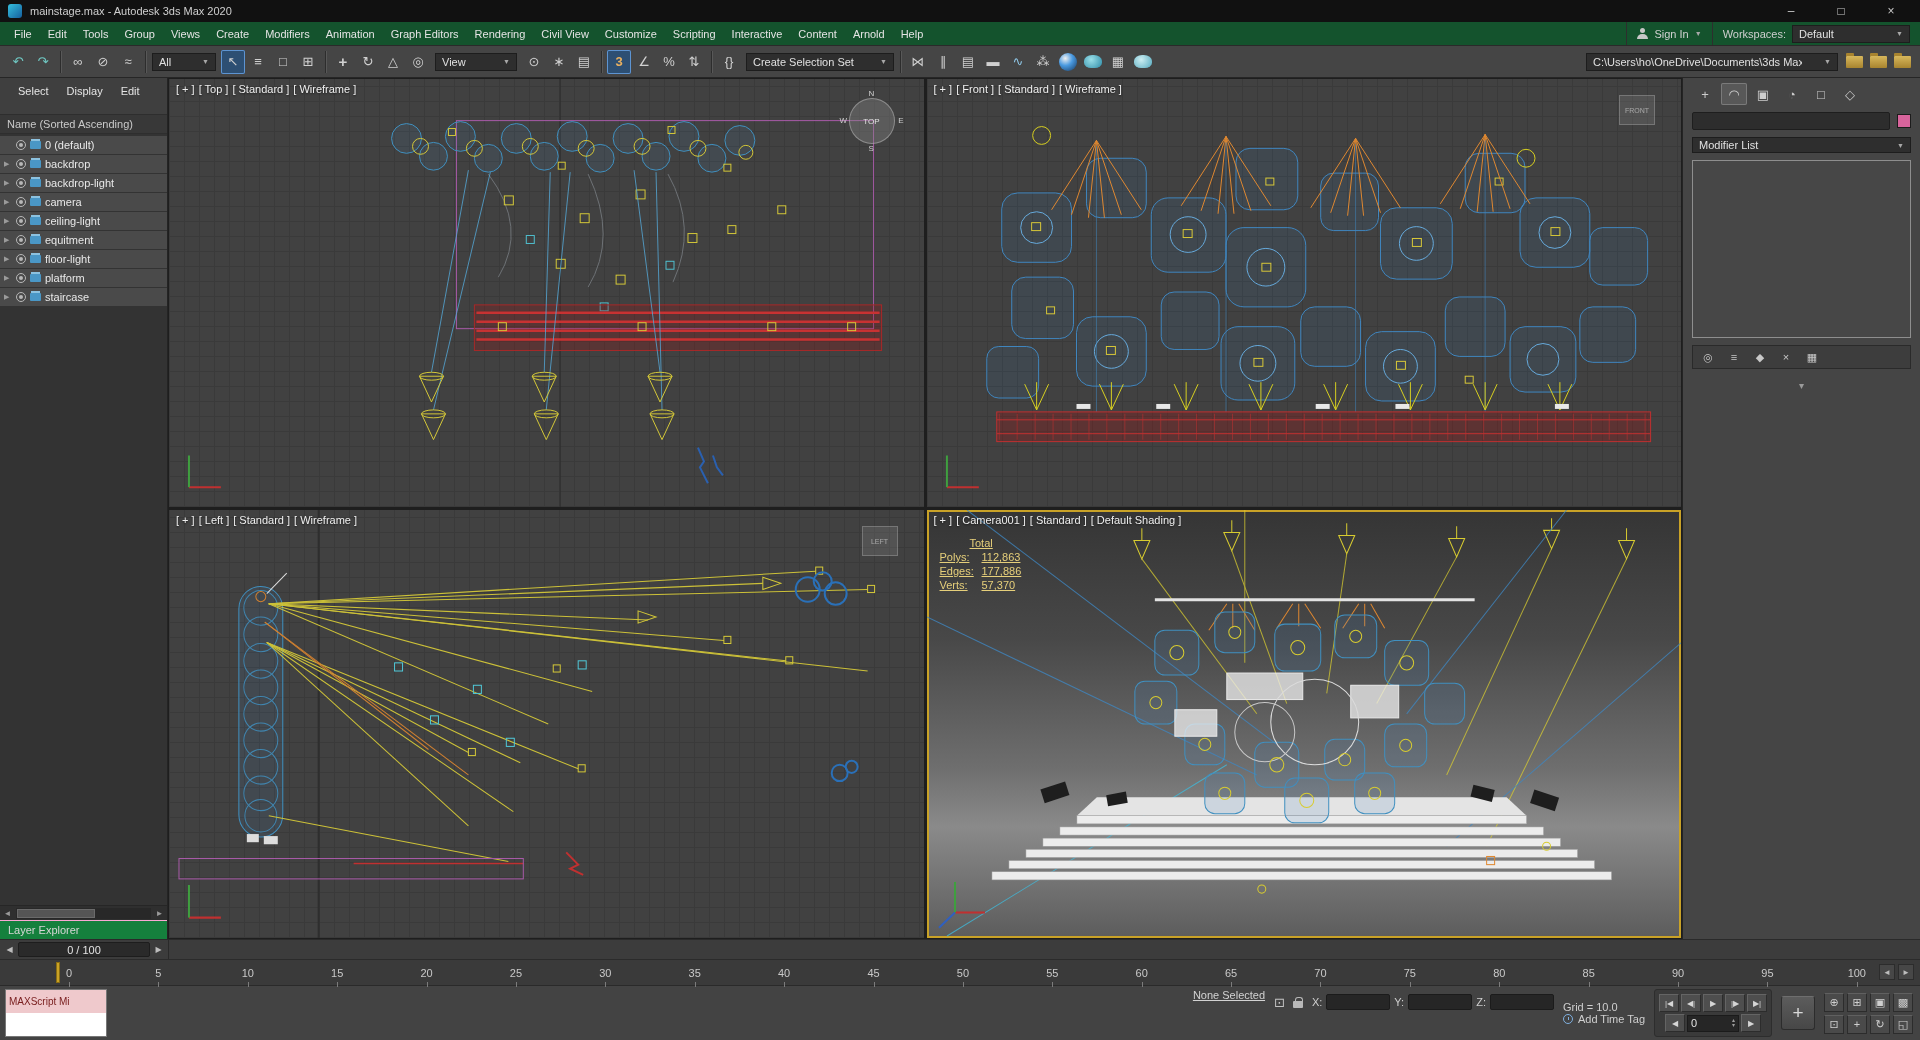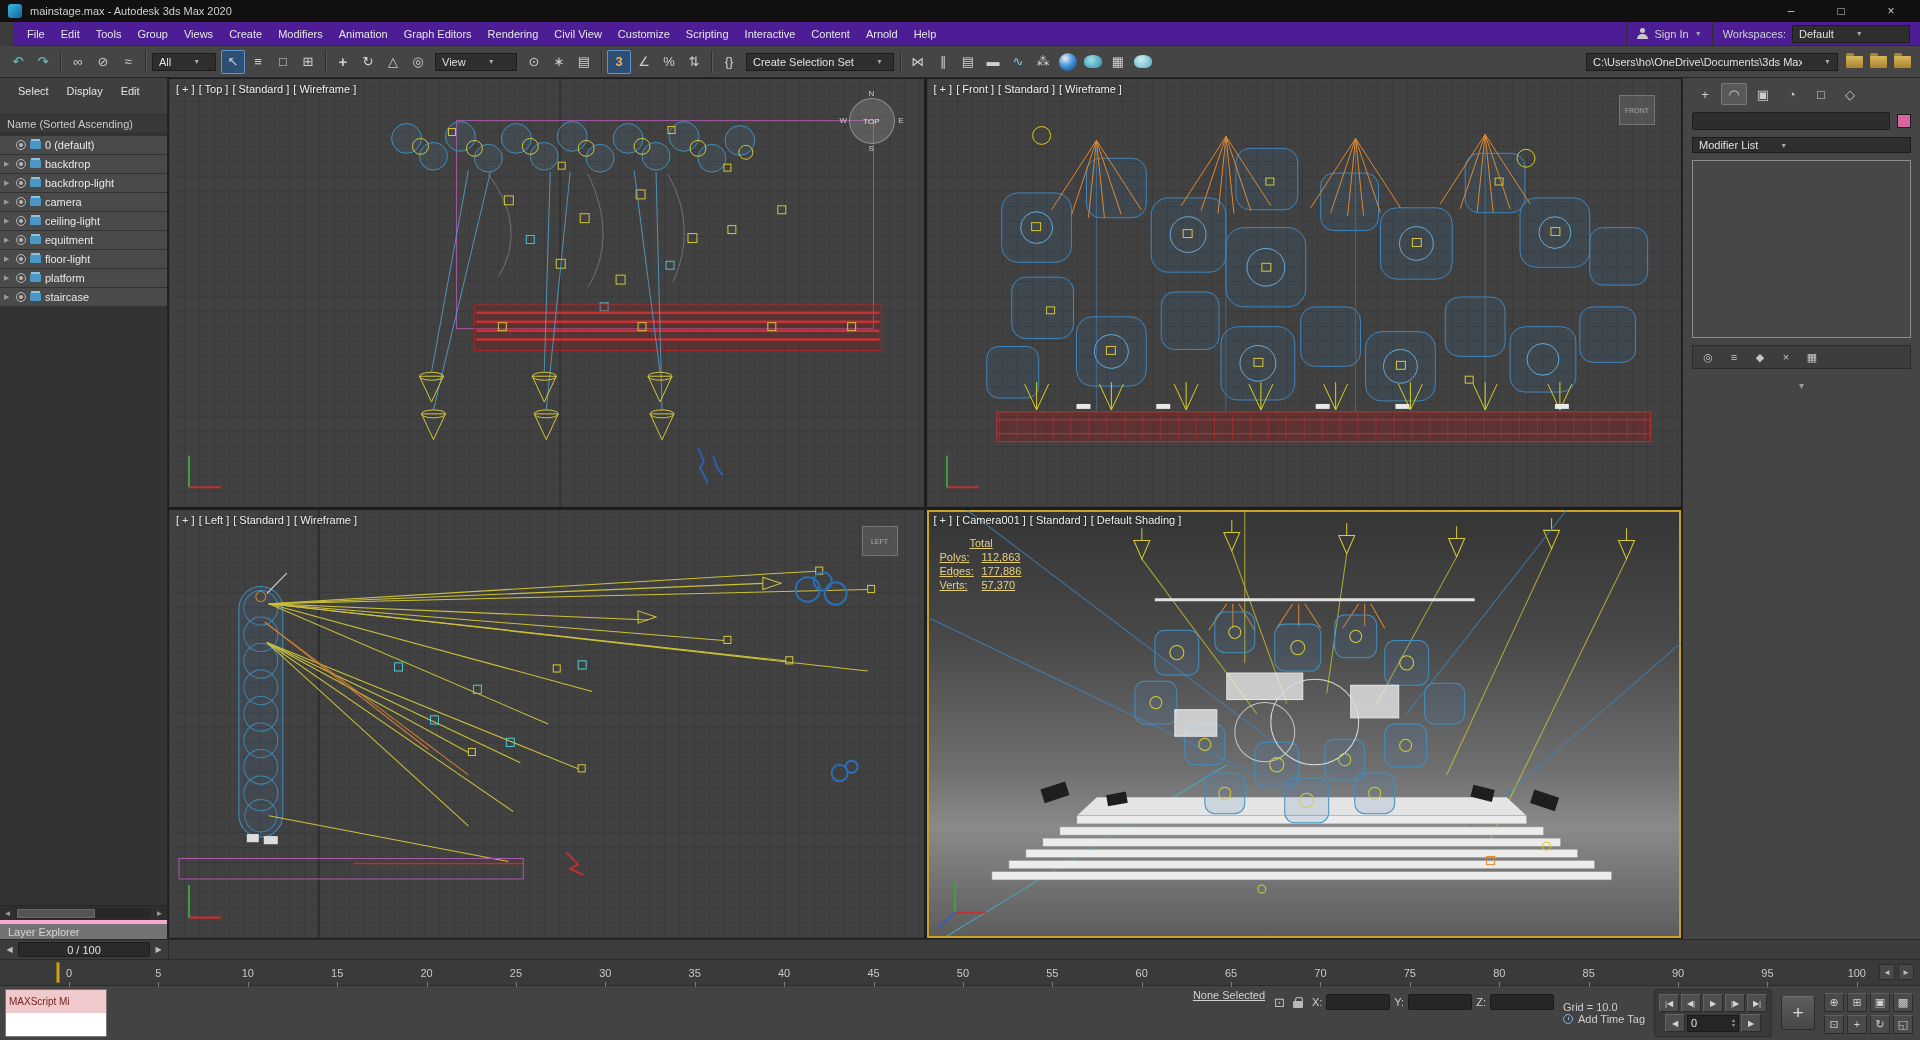--- a/index.html
+++ b/index.html
@@ -8,28 +8,28 @@
 .app{width:1920px;height:1040px;display:flex;flex-direction:column;}
 
 
 .titlebar{flex:0 0 22px;background:#111;display:flex;align-items:center;padding:0 8px;gap:8px;}
 .app-logo{width:14px;height:14px;border-radius:3px;background:linear-gradient(135deg,#35c0de,#155f9e);}
 .title-text{color:#cfcfcf;}
 .spacer{flex:1;}
 .win-btn{width:42px;height:22px;display:flex;align-items:center;justify-content:center;color:#c8c8c8;font-size:12px;}
 
 
-.menubar{flex:0 0 24px;background:#4c1d95;border-bottom:1px solid #2a2a2a;display:flex;align-items:center;padding:0 6px;margin-left:13px;}
+.menubar{flex:0 0 24px;background:#14532d;border-bottom:1px solid #2a2a2a;display:flex;align-items:center;padding:0 6px;}
 .menu-item{padding:4px 8px;color:#e4e4e4;}
 .signin{display:flex;align-items:center;gap:6px;padding:0 10px;border-left:1px solid #2e2e2e;border-right:1px solid #2e2e2e;height:100%;}
 .person-icon{width:11px;height:11px;position:relative;}
 .person-icon::before{content:"";position:absolute;left:3px;top:0;width:5px;height:5px;border-radius:50%;background:#c8c8c8;}
 .person-icon::after{content:"";position:absolute;left:0;bottom:0;width:11px;height:5px;border-radius:5px 5px 0 0;background:#c8c8c8;}
 .ws-label{color:#cfcfcf;margin-left:10px;margin-right:6px;}
-.dd{height:18px;background:#2e2e2e;border:1px solid #1d1d1d;display:flex;align-items:center;justify-content:flex-start;padding:0 6px;color:#e0e0e0;gap:22px;}
+.dd{height:18px;background:#2e2e2e;border:1px solid #1d1d1d;display:flex;align-items:center;justify-content:space-between;padding:0 6px;color:#e0e0e0;gap:22px;}
 .ws-dd{width:118px;margin-right:4px;}
 .caret-down{font-size:7px;color:#a8a8a8;}
 
 
 .toolbar{flex:0 0 32px;background:#454545;border-bottom:1px solid #262626;display:flex;align-items:center;padding:0 4px;}
 .tb-group{display:flex;align-items:center;gap:1px;padding:0 2px;}
 .tb-sep{width:1px;height:22px;background:#2d2d2d;margin:0 3px;box-shadow:1px 0 0 #585858;}
 .tbi{width:24px;height:24px;display:flex;align-items:center;justify-content:center;font-size:13px;color:#d0d0d0;border-radius:2px;}
 .tbi[data-state="active"]{background:#2d4f73;box-shadow:inset 0 0 0 1px #5d94d2;}
 .tbi.ball{width:18px;height:18px;margin:3px;border-radius:50%;background:radial-gradient(circle at 35% 30%,#f0f0f0 0%,#4a9ae0 42%,#16375f 100%);}
@@ -55,21 +55,21 @@
 .lp-row{height:18px;margin-bottom:1px;background:#4a4a4a;display:flex;align-items:center;gap:4px;padding:0 4px;}
 .lp-caret{width:8px;color:#9a9a9a;font-size:7px;}
 .eye{width:10px;height:10px;border-radius:50%;border:1px solid #b8b8b8;position:relative;flex:0 0 10px;}
 .eye::after{content:"";position:absolute;inset:2px;background:#b8b8b8;border-radius:50%;}
 .layer-ic{width:11px;height:8px;border-radius:1px;background:#4a97c6;box-shadow:0 -3px 0 -1px #8cc2e0;flex:0 0 11px;}
 .lp-label{color:#e8e8e8;white-space:nowrap;}
 .lp-hscroll{flex:0 0 15px;background:#2f2f2f;border-top:1px solid #262626;display:flex;align-items:center;}
 .hs-btn{width:15px;text-align:center;color:#9a9a9a;font-size:8px;}
 .hs-track{flex:1;height:11px;background:#282828;margin:0 1px;position:relative;}
 .hs-thumb{position:absolute;left:1px;top:1px;width:58%;height:9px;background:#555;border:1px solid #6a6a6a;}
-.lp-footer{flex:0 0 19px;background:#737373;border-top:4px solid #f9a8d4;display:flex;align-items:center;padding:0 8px;color:#d6d6d6;}
+.lp-footer{flex:0 0 19px;background:#15803d;border-top:1px solid #f9a8d4;display:flex;align-items:center;padding:0 8px;color:#d6d6d6;}
 
 
 .vp-area{flex:1;min-width:0;display:grid;grid-template-columns:1fr 1fr;grid-template-rows:1fr 1fr;gap:3px;background:#1e1e1e;padding:1px;}
 .viewport{position:relative;overflow:hidden;background:#414141;}
 .vp-grid{background-color:#414141;background-image:
  repeating-linear-gradient(90deg,#3a3a3a 0 1px,transparent 1px 15px),
  repeating-linear-gradient(0deg,#3a3a3a 0 1px,transparent 1px 15px),
  repeating-linear-gradient(90deg,#343434 0 1px,transparent 1px 75px),
  repeating-linear-gradient(0deg,#343434 0 1px,transparent 1px 75px);}
 .camera-bg{background:linear-gradient(180deg,#353535 0%,#484848 30%,#6e6e6e 60%,#8a8a8a 74%,#5c5c5c 100%);}

